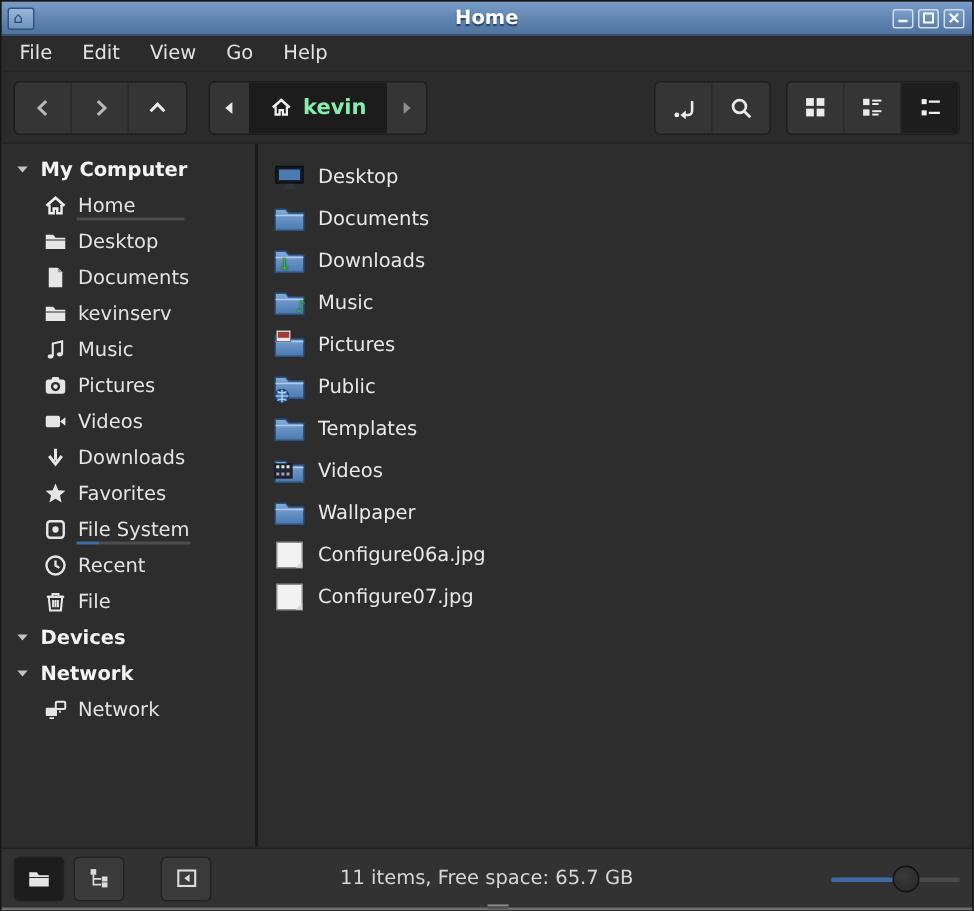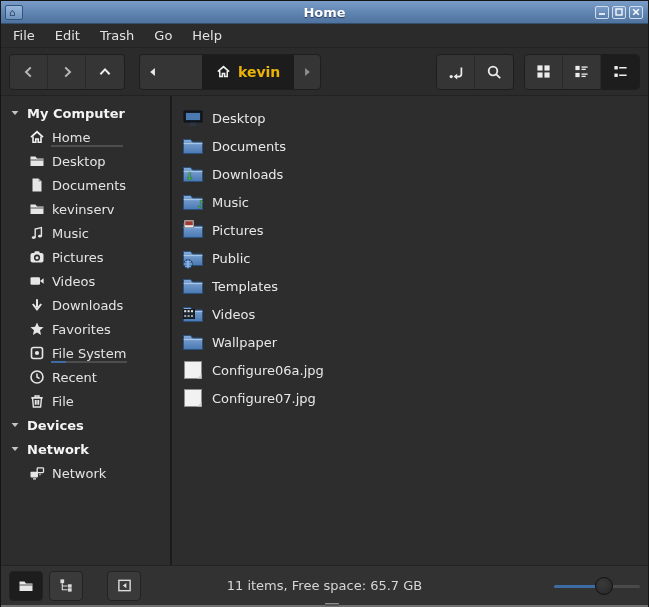--- a/index.html
+++ b/index.html
@@ -23,21 +23,21 @@
   
   .toolbar { height:48px; flex:0 0 48px; background:#2b2b2b; display:flex; align-items:center; padding:0 8px; border-bottom:1px solid #222; }
   .btn-group { display:flex; background:#353535; border:1px solid #1e1e1e; border-radius:4px; overflow:hidden; height:36px; }
   .tb-btn { width:38px; height:100%; display:flex; align-items:center; justify-content:center; color:#b8b8b8; border-right:1px solid #2a2a2a; background:transparent; }
   .tb-btn:last-child { border-right:none; }
   .tb-btn.bright { color:#ececec; }
   .tb-btn.pressed { background:#1d1d1d; color:#f0f0f0; }
   .pathbar { display:flex; align-items:center; background:#353535; border:1px solid #1e1e1e; border-radius:4px; height:36px; margin-left:14px; overflow:hidden; }
   .path-arrow { width:26px; height:100%; display:flex; align-items:center; justify-content:center; color:#e8e8e8; }
   .path-arrow.dim { color:#8f8f8f; }
-  .path-current { display:flex; align-items:center; gap:7px; background:#1c1c1c; height:100%; padding:0 14px; color:#eab308; font-weight:bold; font-size:14px;margin-left:36px; }
+  .path-current { display:flex; align-items:center; gap:7px; background:#1c1c1c; height:100%; padding:0 14px; color:#86efac; font-weight:bold; font-size:14px; }
   .toolbar-right { margin-left:auto; display:flex; gap:10px; }
 
   
   .content { flex:1 1 auto; display:flex; min-height:0; }
   .sidebar { width:171px; flex:0 0 171px; background:#2d2d2d; border-right:2px solid #1b1b1b; padding-top:5px; overflow:hidden; }
   .side-section-header { display:flex; align-items:center; height:24px; padding-left:8px; gap:6px; color:#f4f4f4; font-weight:bold; font-size:13px; }
   .side-item { display:flex; align-items:center; height:24px; padding-left:28px; gap:7px; color:#e4e4e4; font-size:13px; position:relative; }
   .side-icon { width:16px; height:16px; flex:0 0 16px; display:flex; align-items:center; justify-content:center; color:#e8e8e8; }
   .side-label { position:relative; line-height:15px; }
   .underbar { position:absolute; left:50px; bottom:2px; height:2px; display:flex; }
@@ -250,21 +250,21 @@
           <svg width="8" height="8" viewBox="0 0 8 8">
             <path d="M1.2,1.2 L6.8,6.8 M6.8,1.2 L1.2,6.8" stroke="#fff" stroke-width="1.5"></path>
           </svg>
         </span>
     </div>
   </div>
 
   <div class="menubar">
     <span class="menu-item">File</span>
     <span class="menu-item">Edit</span>
-    <span class="menu-item">Trash</span>
+    <span class="menu-item">View</span>
     <span class="menu-item">Go</span>
     <span class="menu-item">Help</span>
   </div>
 
   <div class="toolbar">
     <div class="btn-group">
       <span class="tb-btn">
           <svg width="16" height="16">
             <use href="#s-chev-left"></use>
           </svg>

